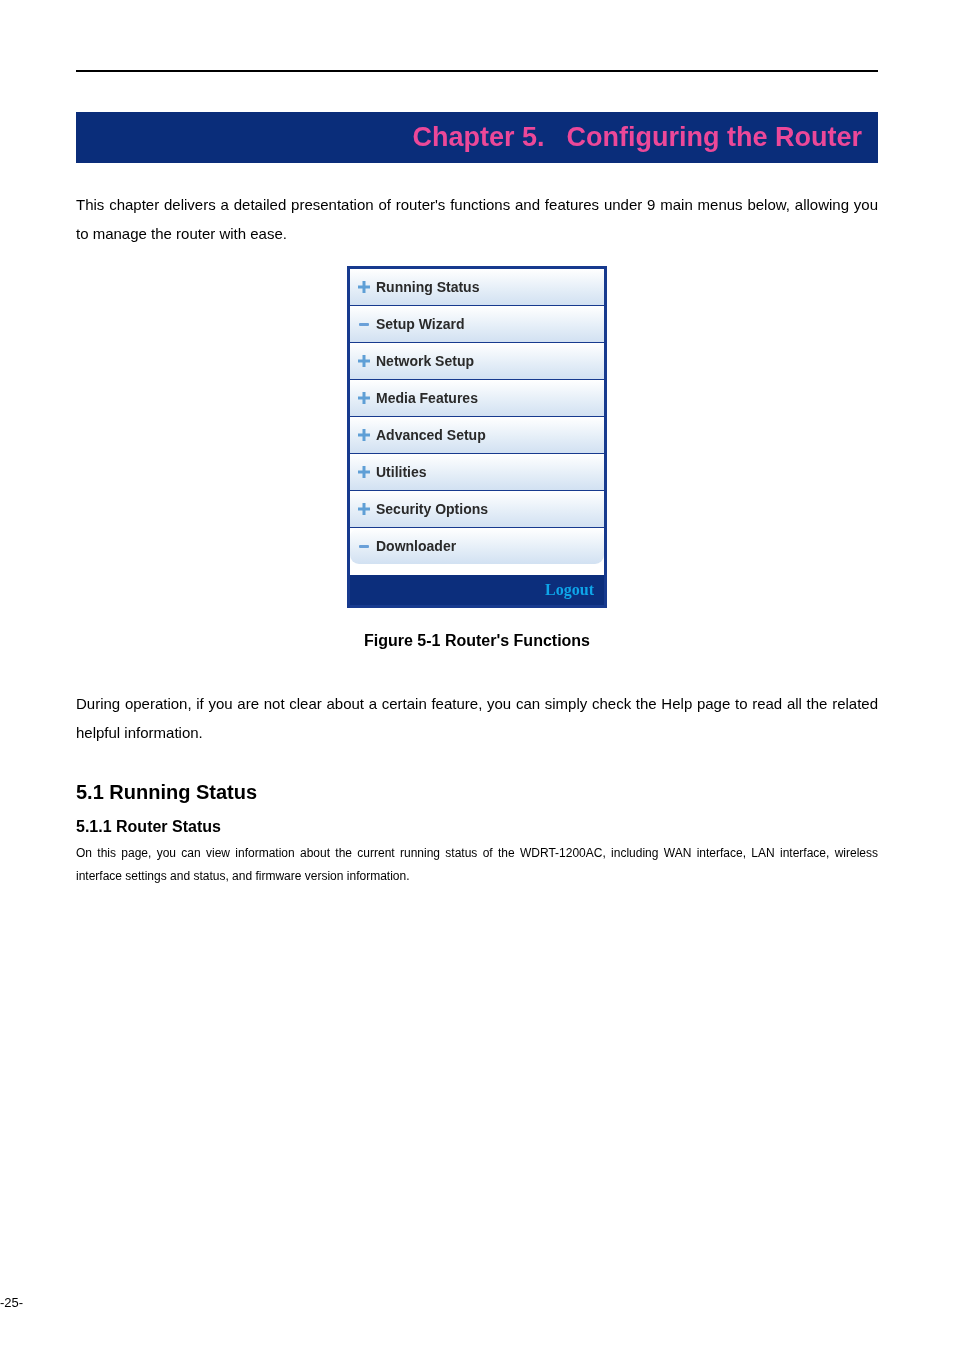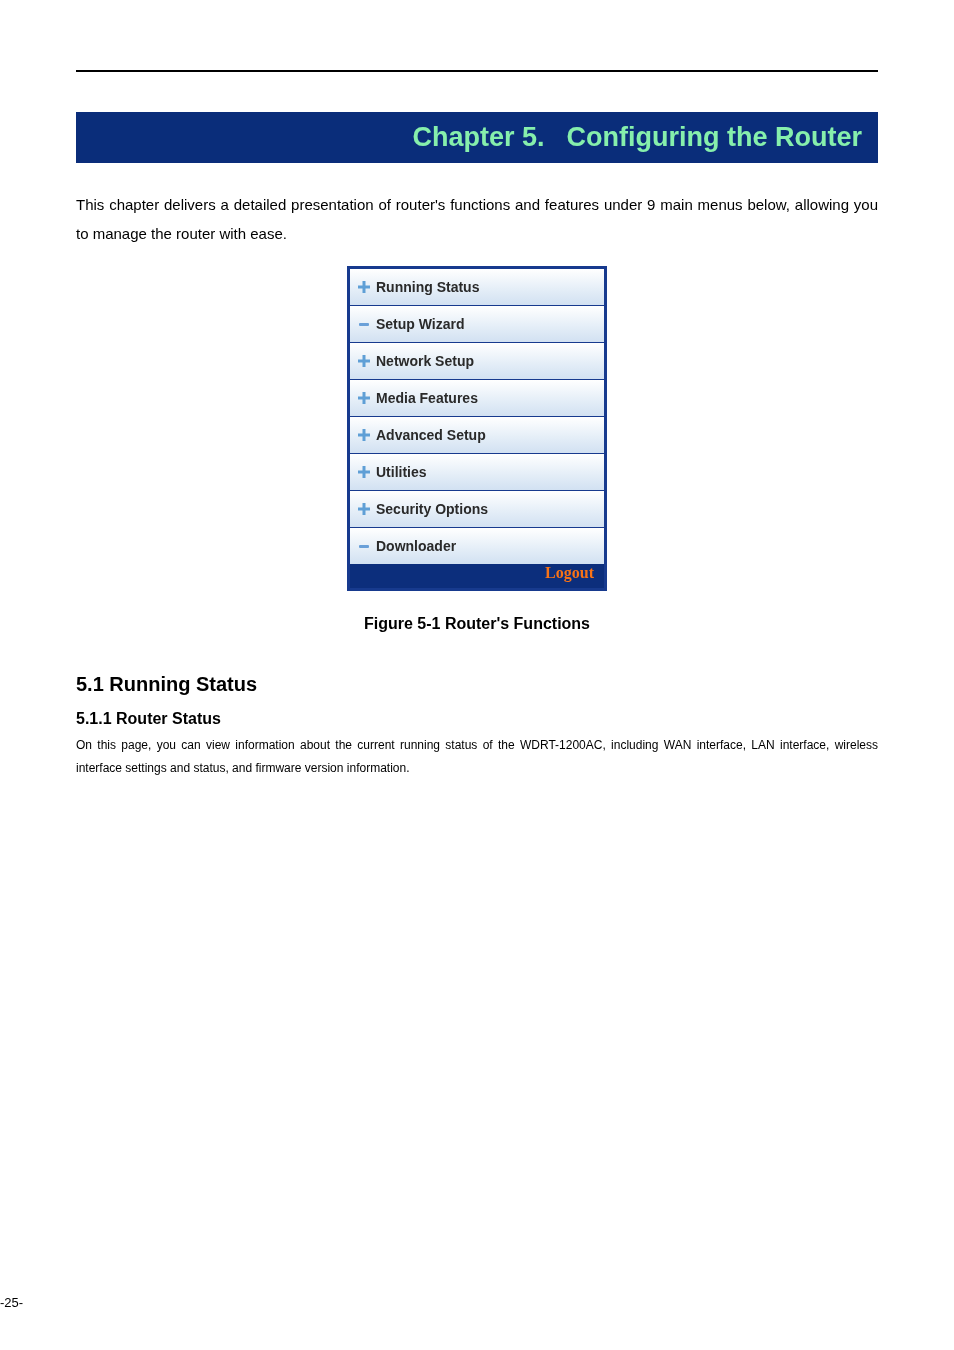--- a/index.html
+++ b/index.html
@@ -13,21 +13,21 @@
     }
     .page {
       padding: 70px 76px 0 76px;
     }
     .top-rule {
       border-top: 2px solid #000;
       margin-bottom: 40px;
     }
     .chapter-bar {
       background: #0a2d7a;
-      color: #86efac;
+      color: #ec4899;
       font-size: 27px;
       font-weight: bold;
       padding: 10px 16px 10px 0;
       text-align: right;
       margin-bottom: 28px;
     }
     .chapter-bar .gap { display:inline-block; width: 22px; }
     .intro-para {
       font-size: 15px;
       line-height: 1.9;
@@ -48,40 +48,41 @@
       display: flex;
       align-items: center;
       gap: 6px;
       padding: 10px 10px 10px 8px;
       border-bottom: 1px solid #173a8e;
       background: linear-gradient(to bottom, #ffffff 0%, #e3edf7 60%, #d2e1f2 100%);
       font-size: 14px;
       font-weight: bold;
       color: #2a2a2a;
     }
-    .router-menu .menu-item:last-child { border-bottom: none; }
+    .router-menu .menu-item:last-child { border-bottom: none; border-radius: 9px; }
     .icon-plus {
       width: 12px; height: 12px; position: relative; flex: 0 0 12px;
     }
     .icon-plus svg { display:block; }
     .icon-dash {
       width: 12px; height: 12px; display:flex; align-items:center; justify-content:center;
       flex: 0 0 12px;
     }
     .icon-dash::before {
       content:""; display:block; width: 10px; height: 3px; background:#6aa0d8; border-radius:1px;
     }
     .logout-row {
       background: #0c2e7c;
-      color: #f97316;
+      color: #0ea5e9;
       text-align: right;
-      padding: 0 10px 6px 0;
+      padding: 6px 10px 6px 0;
       font-family: Georgia, 'Times New Roman', serif;
       font-weight: bold;
       font-size: 16px;
+      margin-top: 11px;
     }
     .figure-caption {
       text-align: center;
       font-size: 16px;
       font-weight: bold;
       margin: 24px 0 40px 0;
     }
     .body-para {
       font-size: 15px;
       line-height: 1.9;
@@ -190,19 +191,20 @@
           </div>
         </div>
       <div class="logout-row">
         <span>Logout</span>
       </div>
     </div>
   </div>
 
   <div class="figure-caption">Figure 5-1 Router's Functions</div>
 
+  <p class="body-para">During operation, if you are not clear about a certain feature, you can simply check the Help page to read all the related helpful information.</p>
 
   <div class="h2">5.1  Running Status</div>
   <div class="h3">5.1.1  Router Status</div>
   <p class="sec-para">On this page, you can view information about the current running status of the WDRT-1200AC, including WAN interface, LAN interface, wireless interface settings and status, and firmware version information.</p>
 </div>
 
 <div class="page-num">-25-</div>
 
 </body></html>

